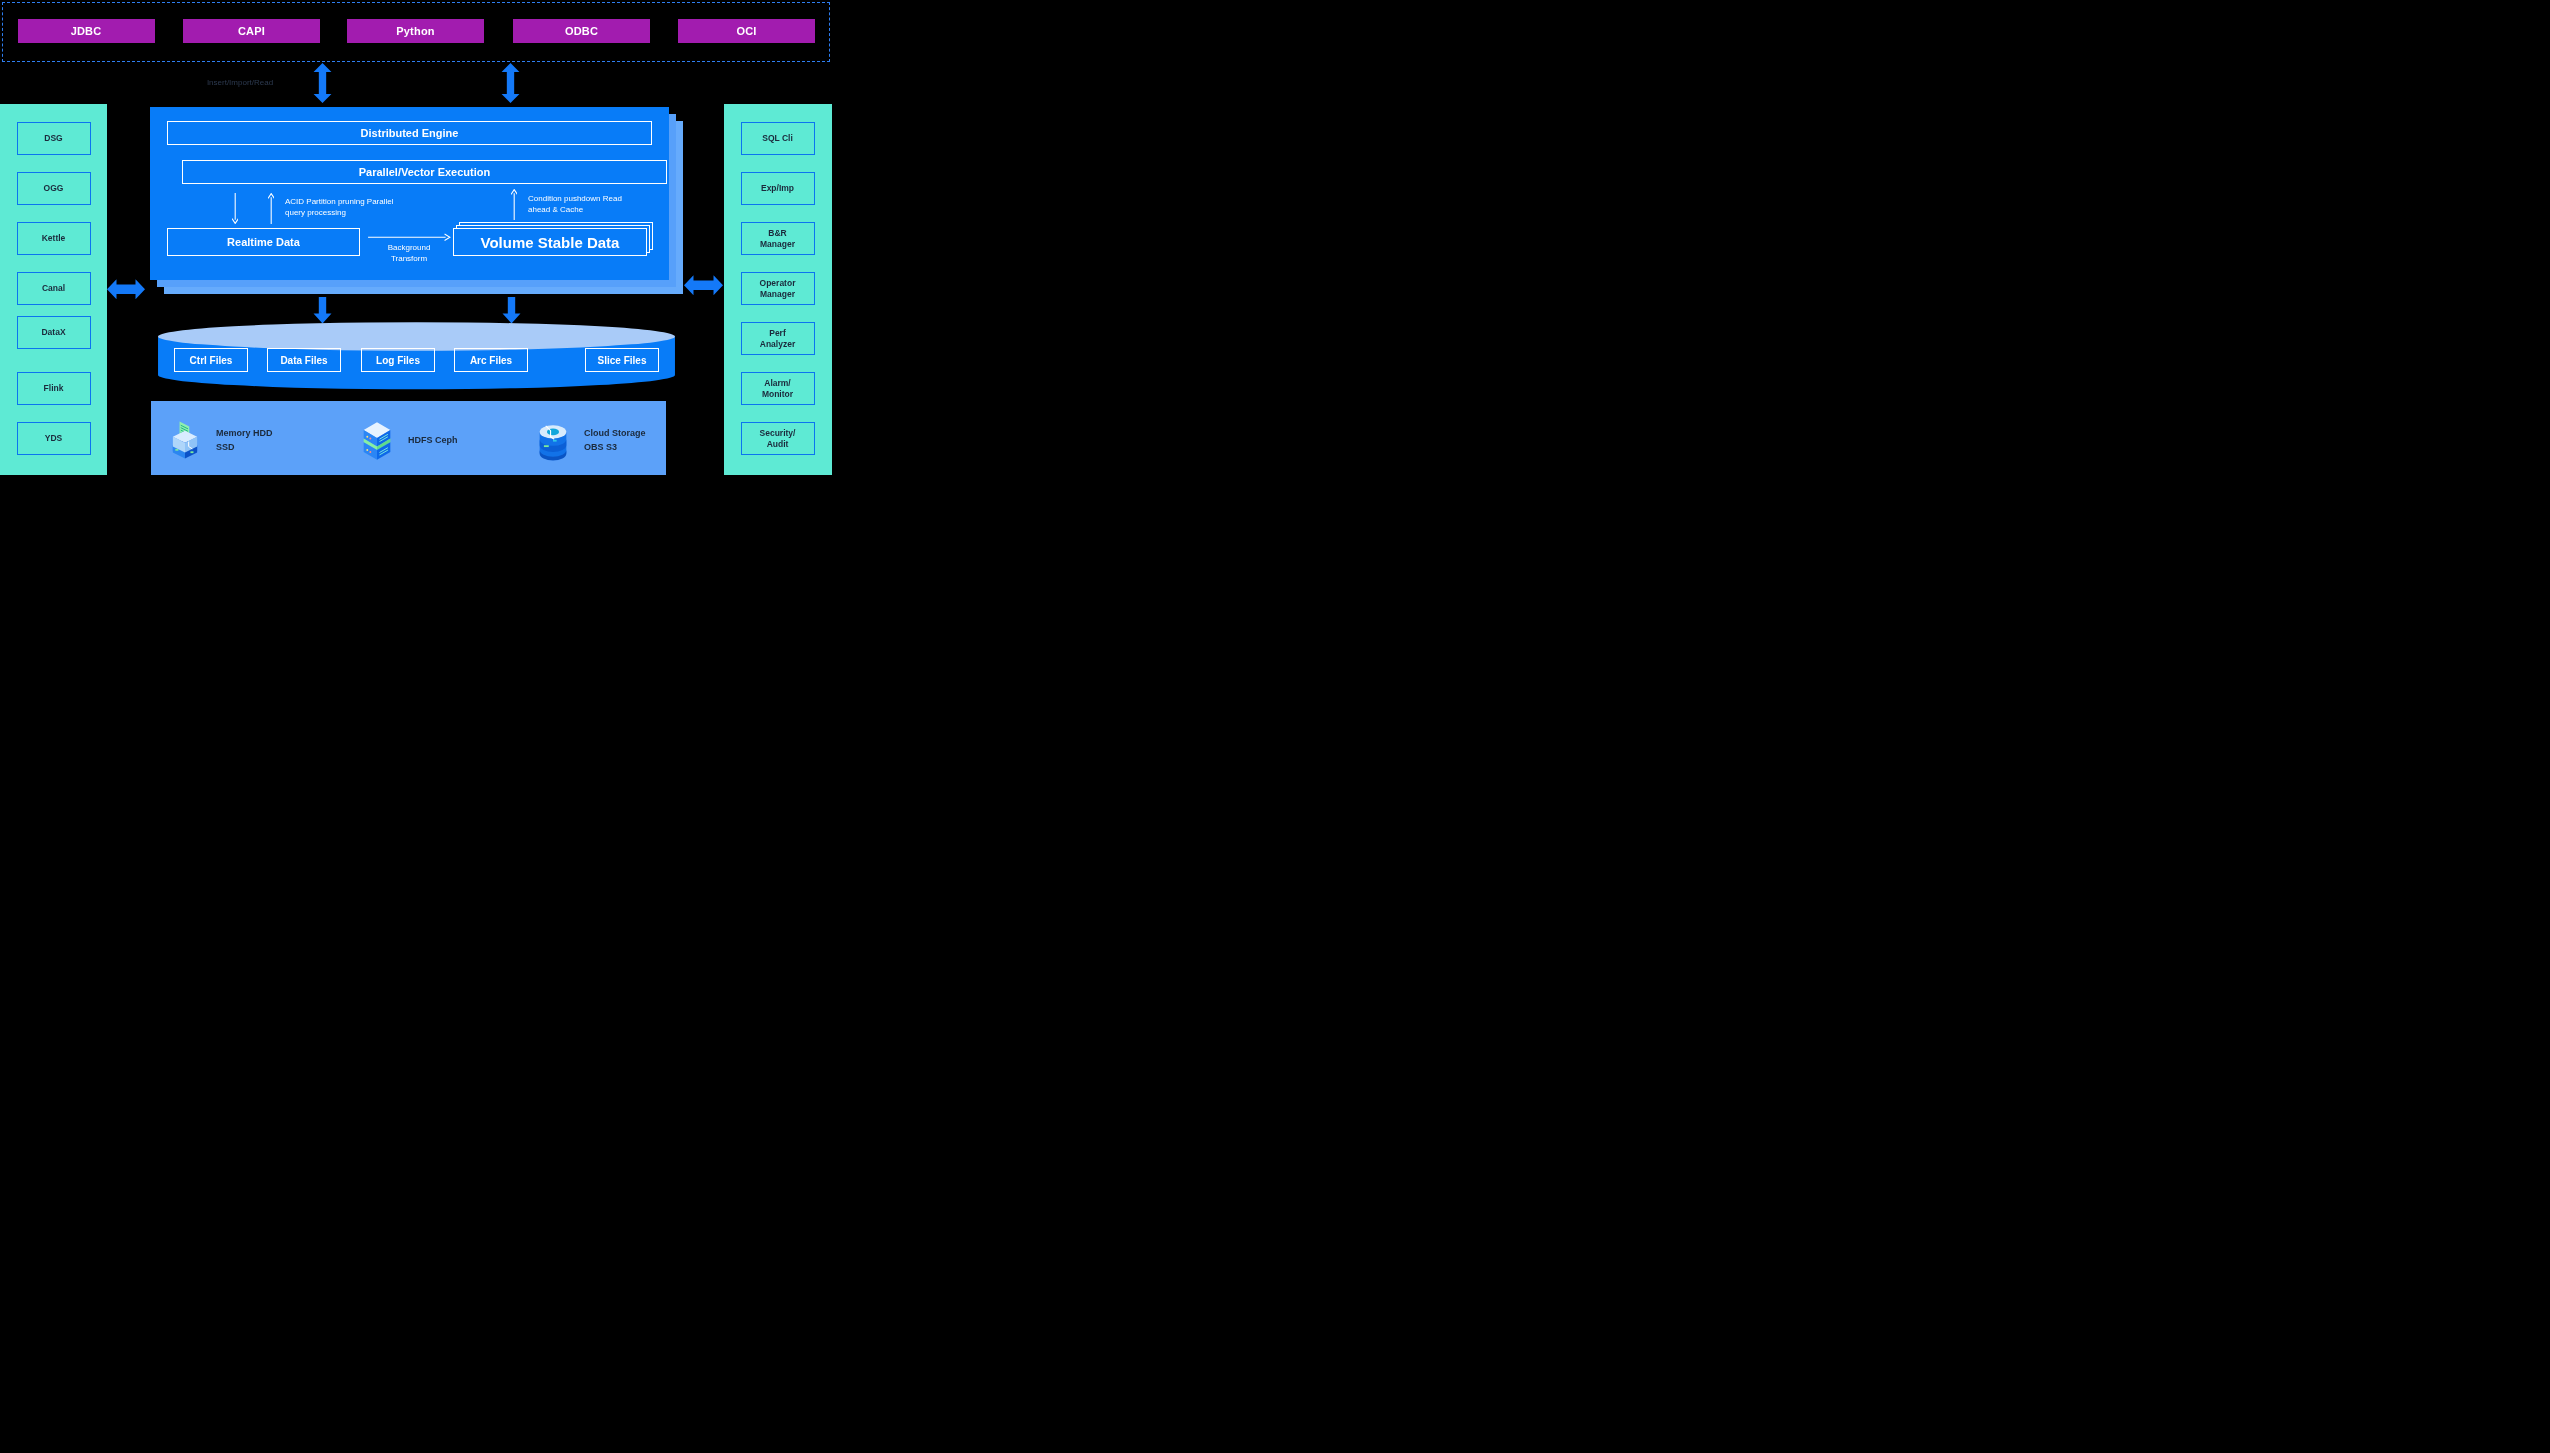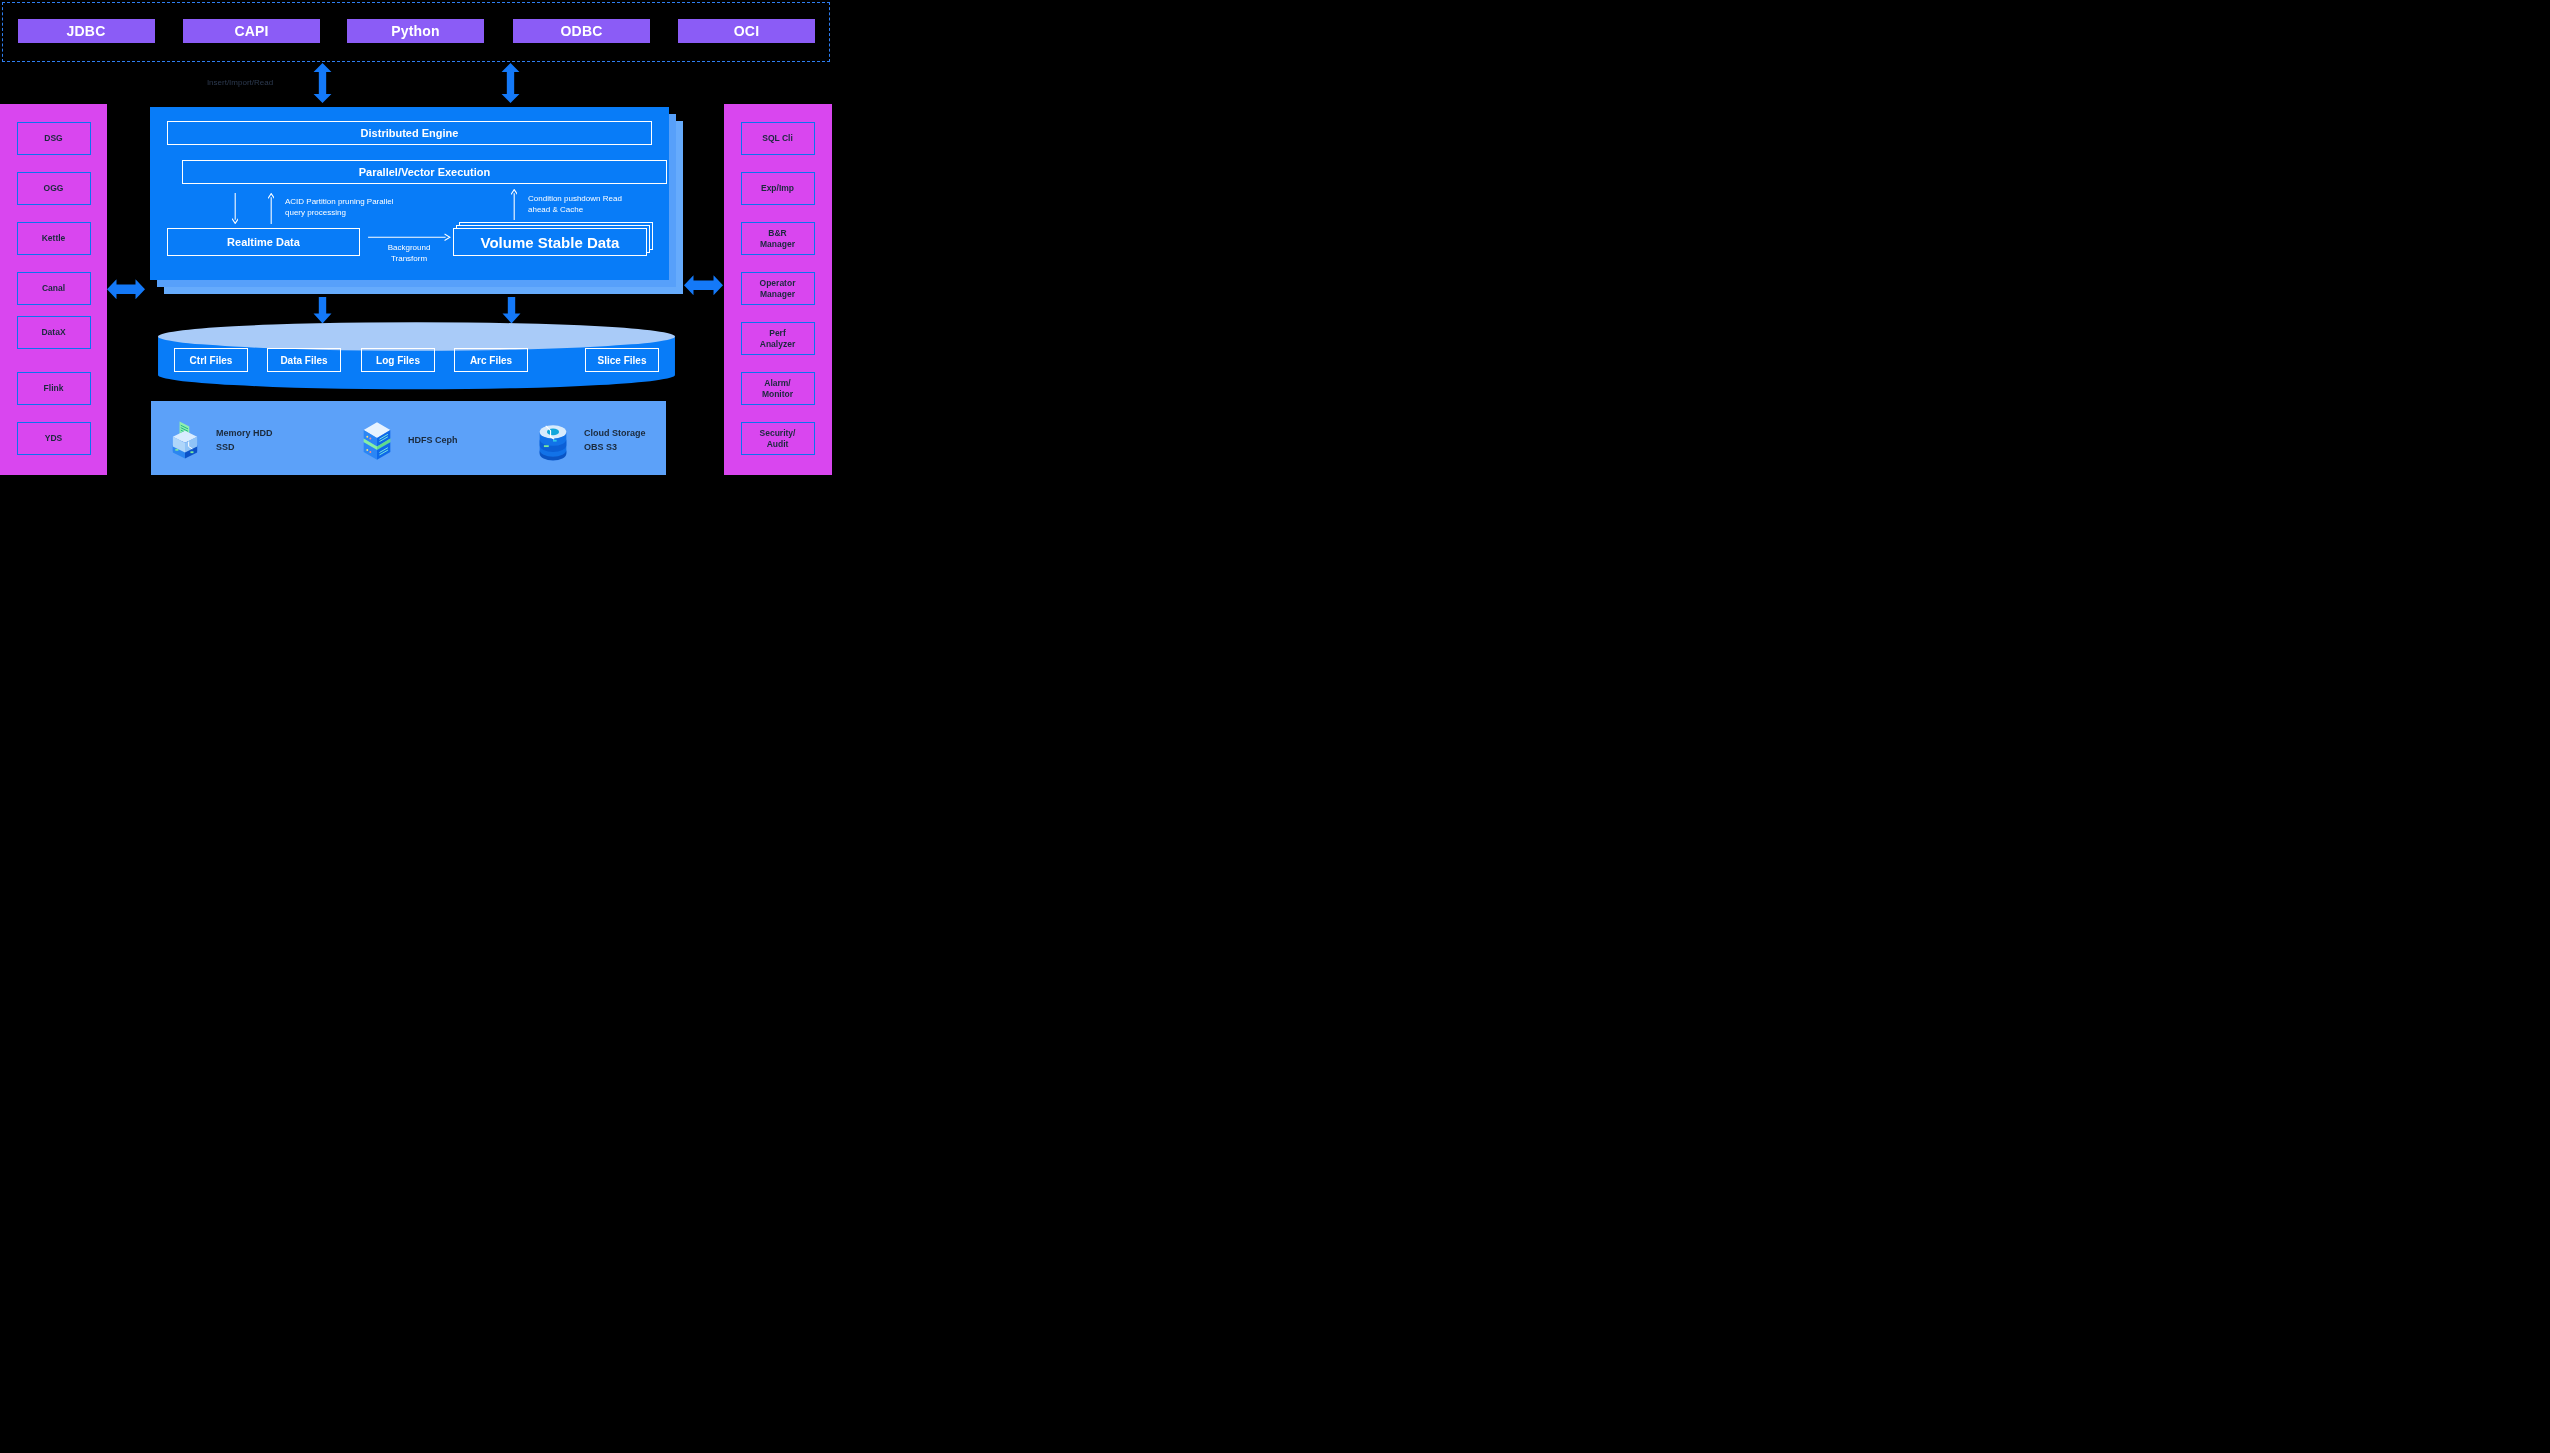--- a/index.html
+++ b/index.html
@@ -4,27 +4,27 @@
 <style>
   html,body{margin:0;padding:0;background:#000;}
   .stage{
     position:relative;width:833px;height:475px;background:#000;overflow:hidden;
     font-family:"Liberation Sans","DejaVu Sans",sans-serif;color:#fff;
   }
   .abs{position:absolute;}
 
   
   .top-strip{left:2.1px;top:1.6px;width:826px;height:58px;border:1.1px dashed #2E7EF0;}
-  .api-btn{top:18.6px;height:24.4px;width:137px;background:#8b5cf6;color:#fff;
-    font-size:14px;font-weight:700;display:flex;align-items:center;justify-content:center;letter-spacing:0.2px;}
+  .api-btn{top:18.6px;height:24.4px;width:137px;background:#a21caf;color:#fff;
+    font-size:11px;font-weight:700;display:flex;align-items:center;justify-content:center;letter-spacing:0.2px;}
 
   .insert-label{left:187px;top:78px;width:106px;text-align:center;font-size:8px;color:#2D3A50;font-weight:500;}
 
   
-  .sidebar{top:104px;width:107px;height:371px;background:#d946ef;text-decoration:underline;}
+  .sidebar{top:104px;width:107px;height:371px;background:#5eead4;text-decoration:underline;}
   .sidebar.left{left:0;}
   .sidebar.right{left:724px;width:108px;}
   .side-item{position:absolute;left:16.5px;width:74px;height:33px;border:1.1px solid #0B74F0;
     color:#1B2A3C;font-weight:700;font-size:8.5px;display:flex;align-items:center;justify-content:center;
     text-align:center;line-height:10.6px;white-space:pre-line;box-sizing:border-box;}
 
   
   .engine-layer{width:519px;height:173px;}
   .engine-l3{left:164px;top:121px;background:#66ABFC;}
   .engine-l2{left:157px;top:114px;background:#57A0FA;}

